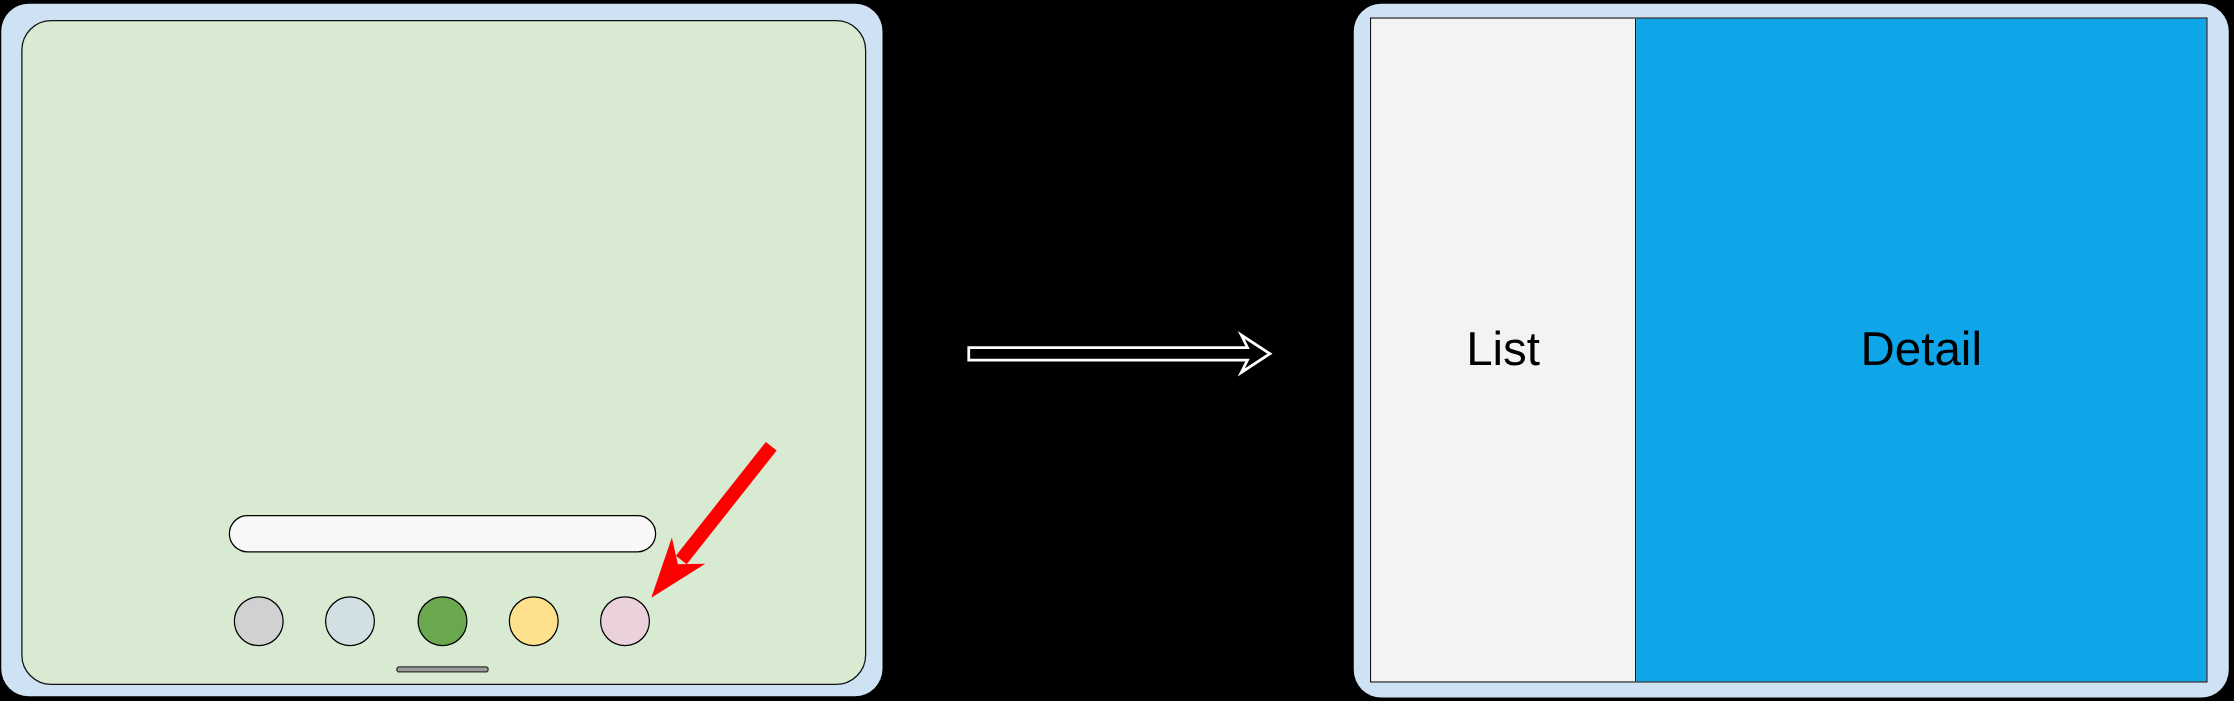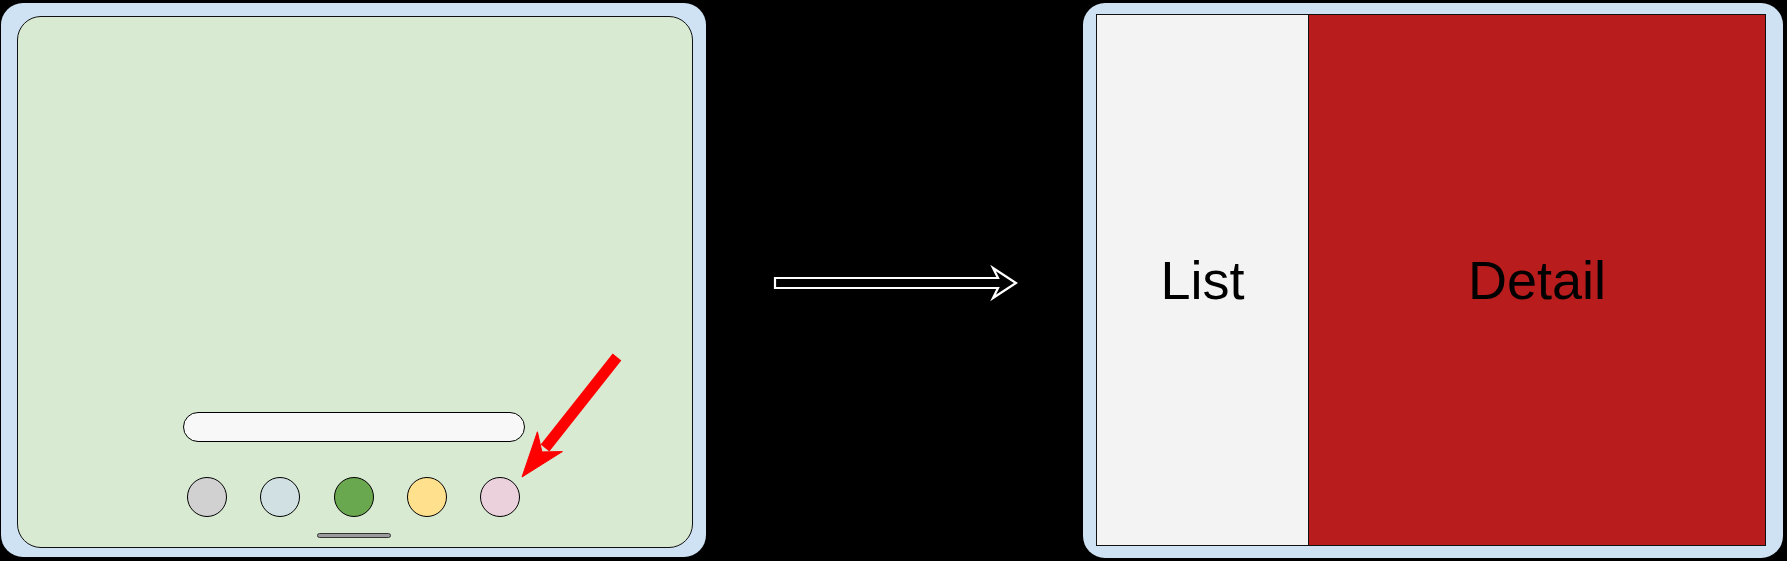--- a/index.html
+++ b/index.html
@@ -13,21 +13,21 @@
                border:1px solid #000;border-radius:15px;box-sizing:border-box;}
   .dock-icon{position:absolute;top:477px;width:40px;height:40px;border:1px solid #000;
              border-radius:50%;box-sizing:border-box;}
   .home-indicator{position:absolute;left:317px;top:533px;width:74px;height:5px;
                   border:1px solid #333;border-radius:3px;box-sizing:border-box;}
   svg.overlay{position:absolute;overflow:visible;}
   #split-frame{left:1083px;top:3px;width:700px;height:555px;}
   #split-inner{position:absolute;left:1096px;top:14px;width:670px;height:532px;
                border:1.5px solid #111;box-sizing:border-box;display:flex;}
   .pane{display:flex;align-items:center;justify-content:center;height:100%;
-        font-size:54px;color:#000;box-sizing:border-box;}
+        font-size:38px;color:#000;box-sizing:border-box;}
   #list-pane{width:212px;border-right:1.5px solid #111;}
   #detail-pane{flex:1;}
 </style>
 </head>
 <body>
 
 <div class="canvas" style="background: rgb(0, 0, 0);">
 
   <div class="frame" id="device-frame" style="background: rgb(207, 226, 243);">
     <div id="device-screen" style="background: rgb(217, 234, 211);"></div>
@@ -50,18 +50,18 @@
 
   <svg class="overlay" width="255" height="42" style="left:770px;top:262px">
     <polygon points="5,16 228,16 223,6 246,21 223,36 228,26 5,26" stroke-width="2.2" stroke-linejoin="miter" fill="#000000" stroke="#ffffff"></polygon>
   </svg>
 
   <div class="frame" id="split-frame" style="background: rgb(207, 226, 243);"></div>
   <div id="split-inner">
     <div class="pane" id="list-pane" style="background: rgb(243, 243, 243);">
       <span>List</span>
     </div>
-    <div class="pane" id="detail-pane" style="background: #b91c1c;">
+    <div class="pane" id="detail-pane" style="background: #0ea5e9;">
       <span>Detail</span>
     </div>
   </div>
 
 </div>
 
 </body></html>

